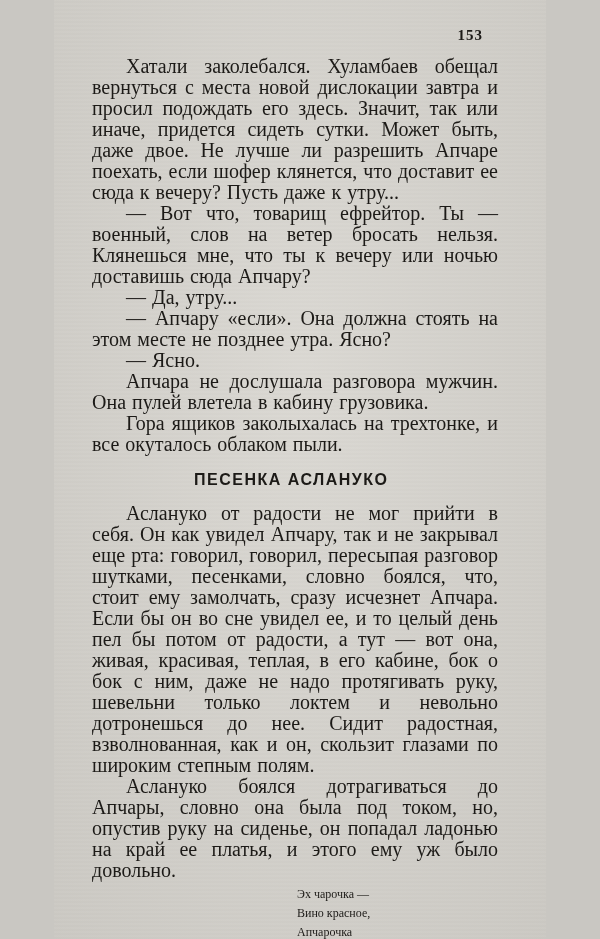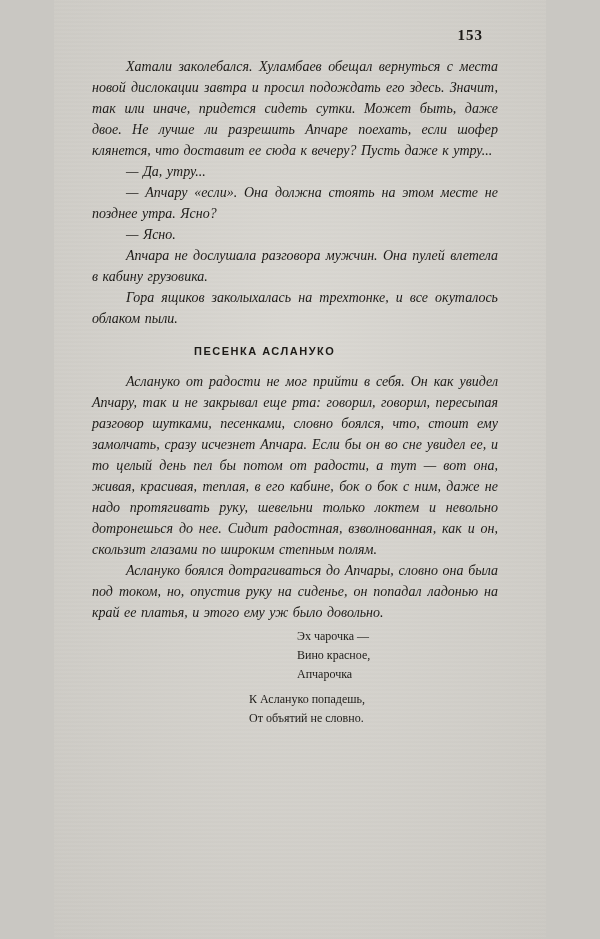--- a/index.html
+++ b/index.html
@@ -26,31 +26,30 @@
     text-align: right;
     padding-right: 15px;
     font-size: 15px;
     font-weight: bold;
     line-height: 18px;
     margin-bottom: 12px;
     letter-spacing: 1px;
   }
   .text-block p {
     margin: 0;
-    font-size: 14px;
+    font-size: 20px;
     line-height: 21px;
     text-align: justify;
     text-indent: 34px;
     word-spacing: 1px;
-    font-style: italic;
   }
   .heading {
     margin: 16px 0 14px 102px;
     font-family: "Liberation Sans", "DejaVu Sans", sans-serif;
-    font-size: 11px;
+    font-size: 16px;
     font-weight: bold;
     letter-spacing: 1.5px;
     text-align: left;
   }
   .verse {
     font-weight: normal;
     font-size: 12px;
     line-height: 19px;
   }
   .verse-1 {
@@ -65,20 +64,21 @@
 </style>
 </head>
 <body>
 
 <div class="page">
   <div class="page-number">153</div>
 
   <div class="text-block">
 
     <p>Хатали заколебался. Хуламбаев обещал вернуться с места новой дислокации завтра и просил подождать его здесь. Значит, так или иначе, придется сидеть сутки. Может быть, даже двое. Не лучше ли разрешить Апчаре поехать, если шофер клянется, что доставит ее сюда к вечеру? Пусть даже к утру...</p>
+    <p>— Вот что, товарищ ефрейтор. Ты — военный, слов на ветер бросать нельзя. Клянешься мне, что ты к вечеру или ночью доставишь сюда Апчару?</p>
     <p>— Да, утру...</p>
     <p>— Апчару «если». Она должна стоять на этом месте не позднее утра. Ясно?</p>
     <p>— Ясно.</p>
     <p>Апчара не дослушала разговора мужчин. Она пулей влетела в кабину грузовика.</p>
     <p>Гора ящиков заколыхалась на трехтонке, и все окуталось облаком пыли.</p>
 
     <div class="heading">ПЕСЕНКА АСЛАНУКО</div>
 
     <p>Аслануко от радости не мог прийти в себя. Он как увидел Апчару, так и не закрывал еще рта: говорил, говорил, пересыпая разговор шутками, песенками, словно боялся, что, стоит ему замолчать, сразу исчезнет Апчара. Если бы он во сне увидел ее, и то целый день пел бы потом от радости, а тут — вот она, живая, красивая, теплая, в его кабине, бок о бок с ним, даже не надо протягивать руку, шевельни только локтем и невольно дотронешься до нее. Сидит радостная, взволнованная, как и он, скользит глазами по широким степным полям.</p>
     <p>Аслануко боялся дотрагиваться до Апчары, словно она была под током, но, опустив руку на сиденье, он попадал ладонью на край ее платья, и этого ему уж было довольно.</p>

